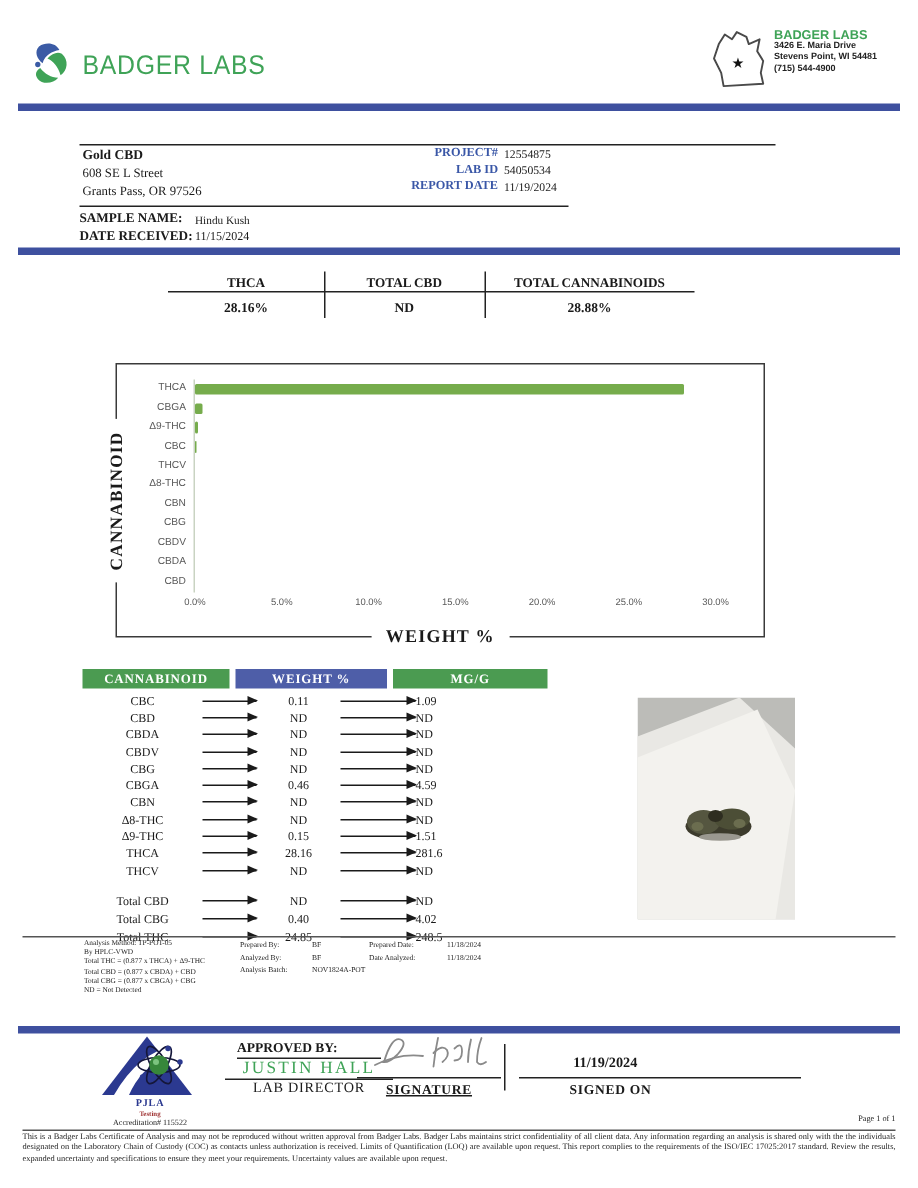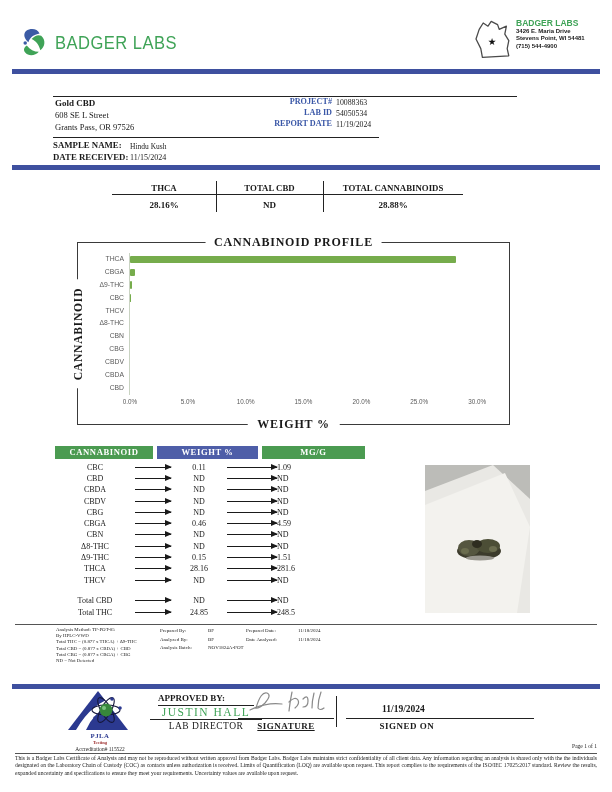--- a/index.html
+++ b/index.html
@@ -132,21 +132,21 @@
 
   <div class="bluebar" style="top:69px;"></div>
 
   <div class="hline" style="left:53px;top:95.5px;width:464px;"></div>
 
   <div class="client" style="top:98px;font-weight:bold;font-size:9px;">Gold CBD</div>
   <div class="client" style="top:110px;">608 SE L Street</div>
   <div class="client" style="top:122px;">Grants Pass, OR 97526</div>
 
   <div class="lblcol" style="left:232px;top:97px;">PROJECT#</div>
-  <div class="valcol" style="top:97.5px;">10088363</div>
+  <div class="valcol" style="top:97.5px;">12554875</div>
   <div class="lblcol" style="left:232px;top:108px;">LAB ID</div>
   <div class="valcol" style="top:108.5px;">54050534</div>
   <div class="lblcol" style="left:232px;top:119px;">REPORT DATE</div>
   <div class="valcol" style="top:119.5px;">11/19/2024</div>
 
   <div class="hline" style="left:53px;top:137px;width:326px;"></div>
   <div class="samp-lbl" style="top:140px;">SAMPLE NAME:</div>
   <div class="samp-val" style="top:141.5px;font-size:7.5px;">Hindu Kush</div>
   <div class="samp-lbl" style="top:152px;">DATE RECEIVED:</div>
   <div class="samp-val" style="top:152.5px;">11/15/2024</div>
@@ -163,21 +163,20 @@
         <div class="sum-cell" style="left: 323px; top: 182.5px; width: 140px;">TOTAL CANNABINOIDS</div>
       </div>
     <div id="summary-values">
         <div class="sum-cell" style="left: 112px; top: 199.5px; width: 104px; font-size: 9px;">28.16%</div>
         <div class="sum-cell" style="left: 216px; top: 199.5px; width: 107px; font-size: 9px;">ND</div>
         <div class="sum-cell" style="left: 323px; top: 199.5px; width: 140px; font-size: 9px;">28.88%</div>
       </div>
   </div>
 
   <div class="chart-box">
-    <div class="chart-title">CANNABINOID PROFILE</div>
     <div class="chart-ylabel">CANNABINOID</div>
     <div class="chart-cats" id="chart-cats">
         <div class="chart-cat">THCA</div>
         <div class="chart-cat">CBGA</div>
         <div class="chart-cat">Δ9-THC</div>
         <div class="chart-cat">CBC</div>
         <div class="chart-cat">THCV</div>
         <div class="chart-cat">Δ8-THC</div>
         <div class="chart-cat">CBN</div>
         <div class="chart-cat">CBG</div>
@@ -304,20 +303,27 @@
         </div>
         <div class="" style="height: 9px;"></div>
         <div class="rt-row" style="height: 11.8px;">
           <div class="rt-name">Total CBD</div>
           <div class="rt-arrow rt-a1"></div>
           <div class="rt-weight">ND</div>
           <div class="rt-arrow rt-a2"></div>
           <div class="rt-mgg">ND</div>
         </div>
         <div class="rt-row" style="height: 11.8px;">
+          <div class="rt-name">Total CBG</div>
+          <div class="rt-arrow rt-a1"></div>
+          <div class="rt-weight">0.40</div>
+          <div class="rt-arrow rt-a2"></div>
+          <div class="rt-mgg">4.02</div>
+        </div>
+        <div class="rt-row" style="height: 11.8px;">
           <div class="rt-name">Total THC</div>
           <div class="rt-arrow rt-a1"></div>
           <div class="rt-weight">24.85</div>
           <div class="rt-arrow rt-a2"></div>
           <div class="rt-mgg">248.5</div>
         </div>
       </div>
   </div>
 
   <div class="abs" style="left:425px;top:465px;width:105px;height:148px;">

